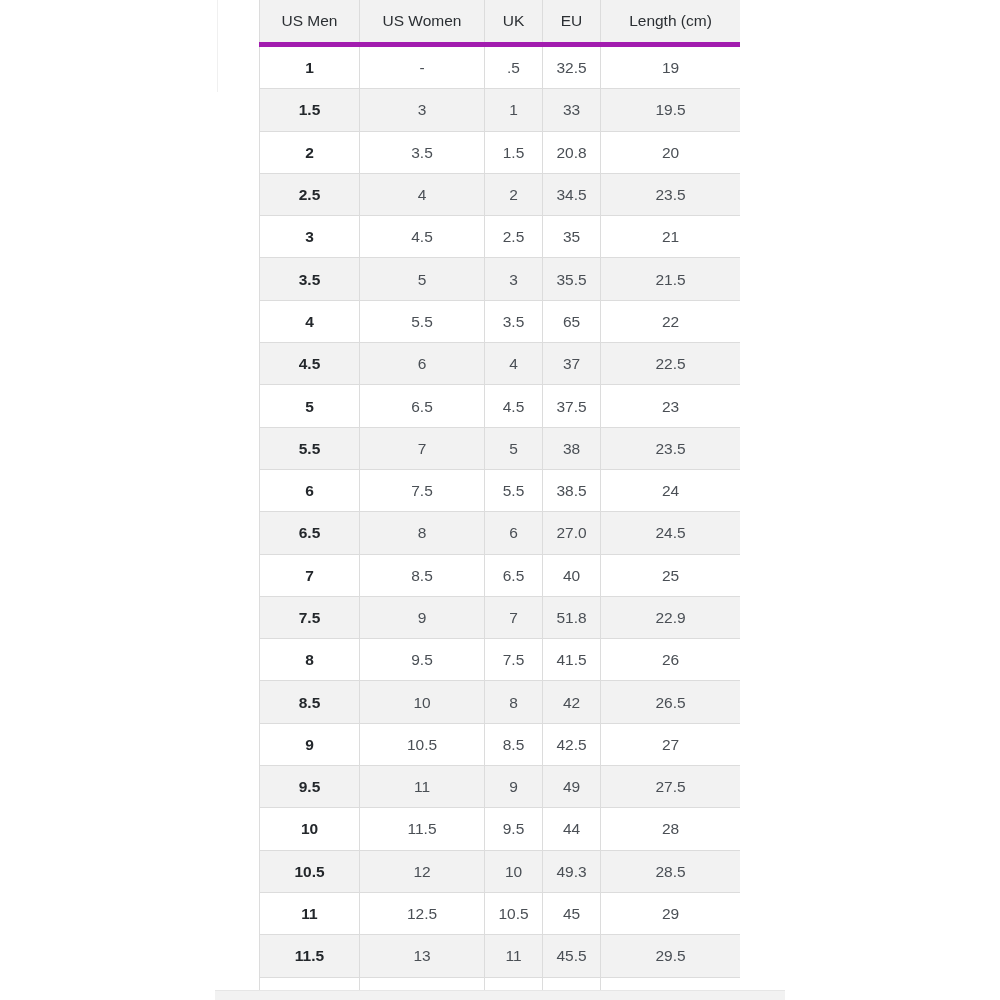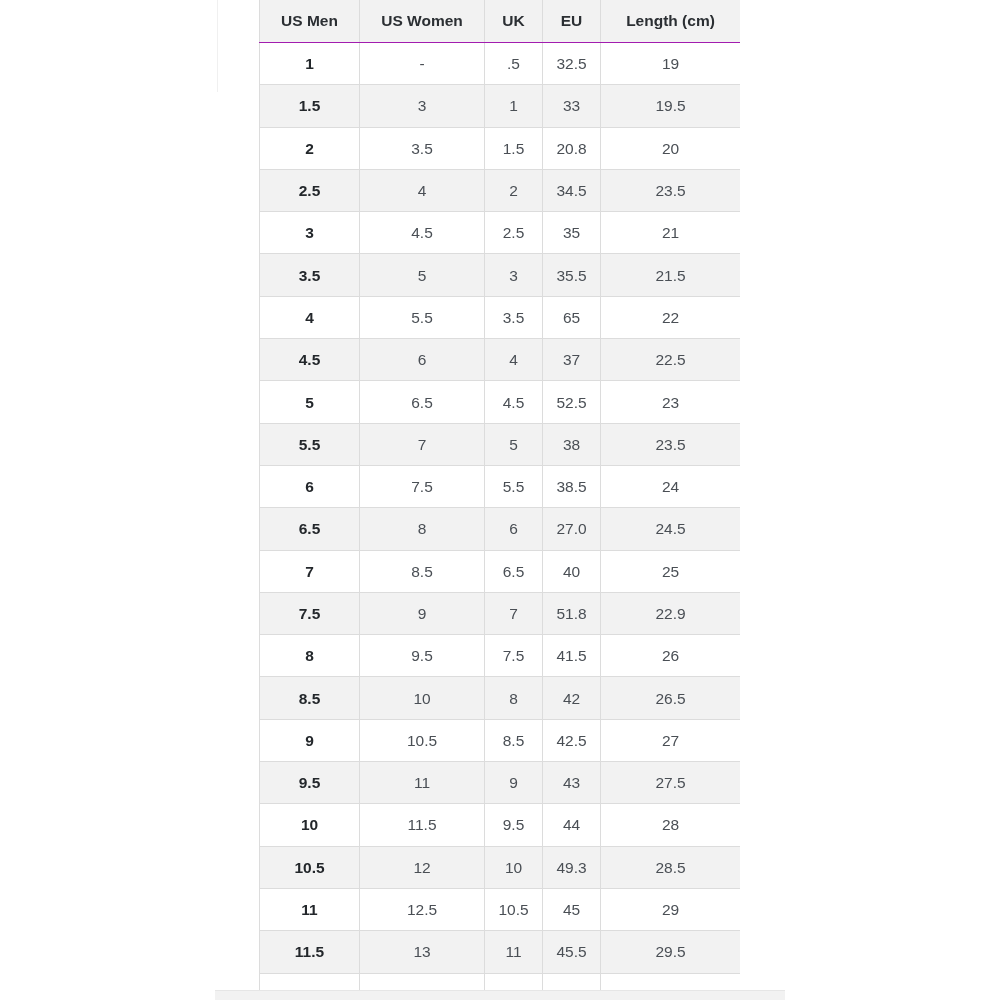--- a/index.html
+++ b/index.html
@@ -76,24 +76,24 @@
     white-space: nowrap;
   }
   table.size-chart th:first-child,
   table.size-chart td:first-child {
     border-left: 1px solid #dcdcdc;
   }
 
   table.size-chart thead th {
     background: #f2f2f2;
     color: #2b2f33;
-    font-weight: 700;
+    font-weight: 400;
     font-size: 15.5px;
     height: 42px;
-    border-bottom: 1px solid #a21caf;
+    border-bottom: 5px solid #a21caf;
   }
 
   table.size-chart tbody td {
     color: #4a4f55;
     font-weight: 400;
     font-size: 15.5px;
   }
   
   table.size-chart tbody td.c-usmen {
     color: #23272b;
@@ -192,21 +192,21 @@
           <td class="c-usmen">4.5</td>
           <td class="c-uswomen">6</td>
           <td class="c-uk">4</td>
           <td class="c-eu">37</td>
           <td class="c-length">22.5</td>
         </tr>
         <tr class="plain">
           <td class="c-usmen">5</td>
           <td class="c-uswomen">6.5</td>
           <td class="c-uk">4.5</td>
-          <td class="c-eu">52.5</td>
+          <td class="c-eu">37.5</td>
           <td class="c-length">23</td>
         </tr>
         <tr class="shaded">
           <td class="c-usmen">5.5</td>
           <td class="c-uswomen">7</td>
           <td class="c-uk">5</td>
           <td class="c-eu">38</td>
           <td class="c-length">23.5</td>
         </tr>
         <tr class="plain">
@@ -255,21 +255,21 @@
           <td class="c-usmen">9</td>
           <td class="c-uswomen">10.5</td>
           <td class="c-uk">8.5</td>
           <td class="c-eu">42.5</td>
           <td class="c-length">27</td>
         </tr>
         <tr class="shaded">
           <td class="c-usmen">9.5</td>
           <td class="c-uswomen">11</td>
           <td class="c-uk">9</td>
-          <td class="c-eu">43</td>
+          <td class="c-eu">49</td>
           <td class="c-length">27.5</td>
         </tr>
         <tr class="plain">
           <td class="c-usmen">10</td>
           <td class="c-uswomen">11.5</td>
           <td class="c-uk">9.5</td>
           <td class="c-eu">44</td>
           <td class="c-length">28</td>
         </tr>
         <tr class="shaded">

